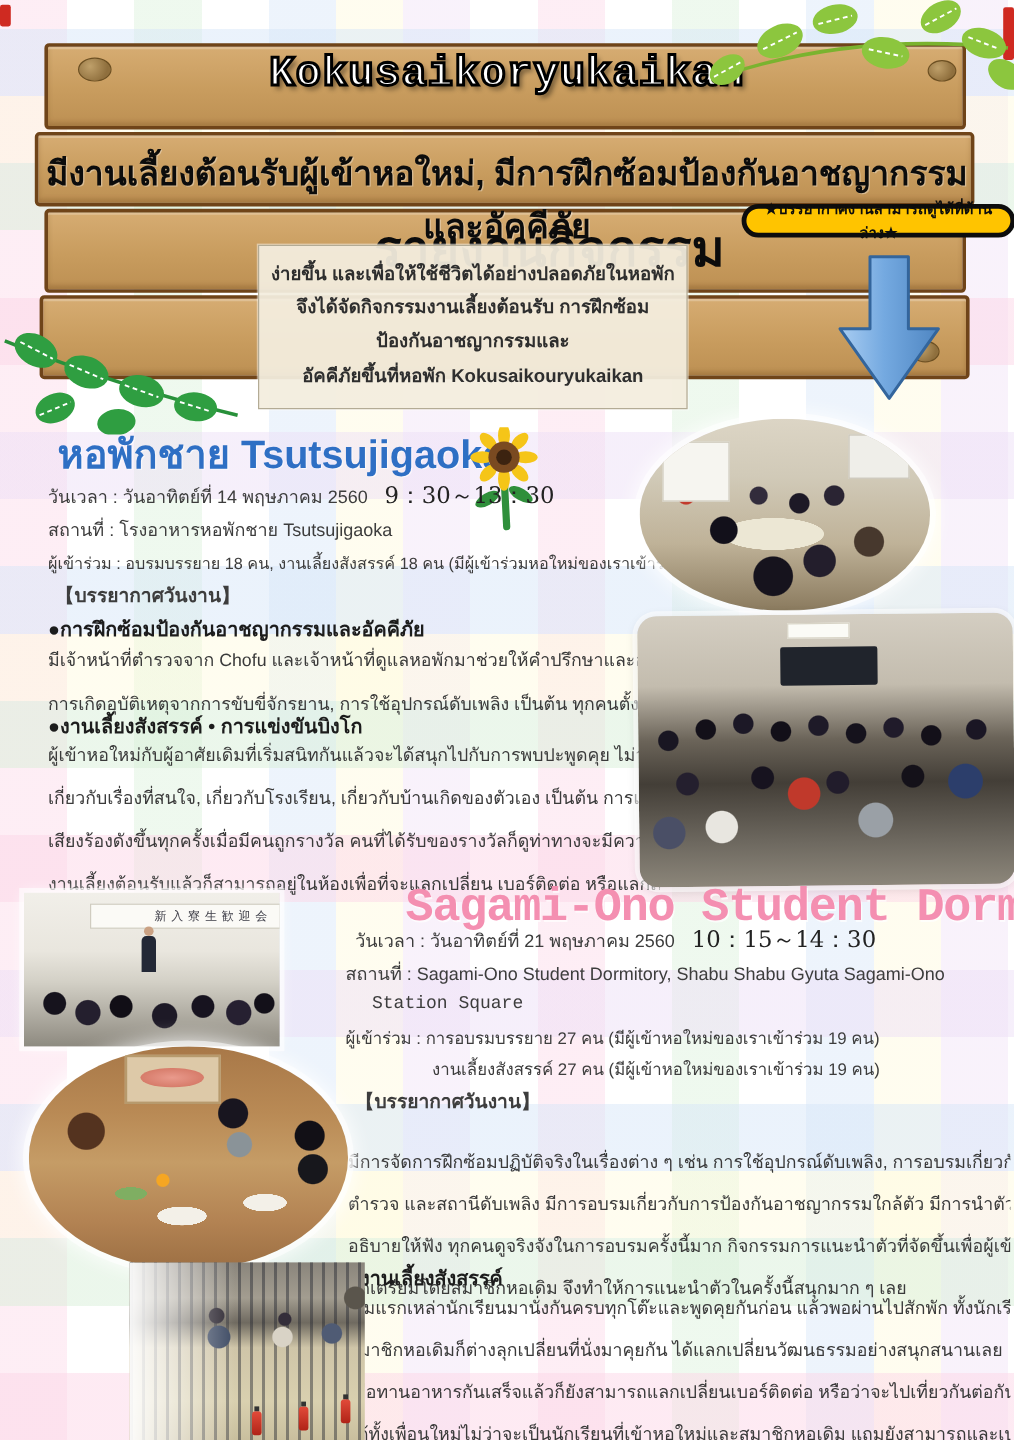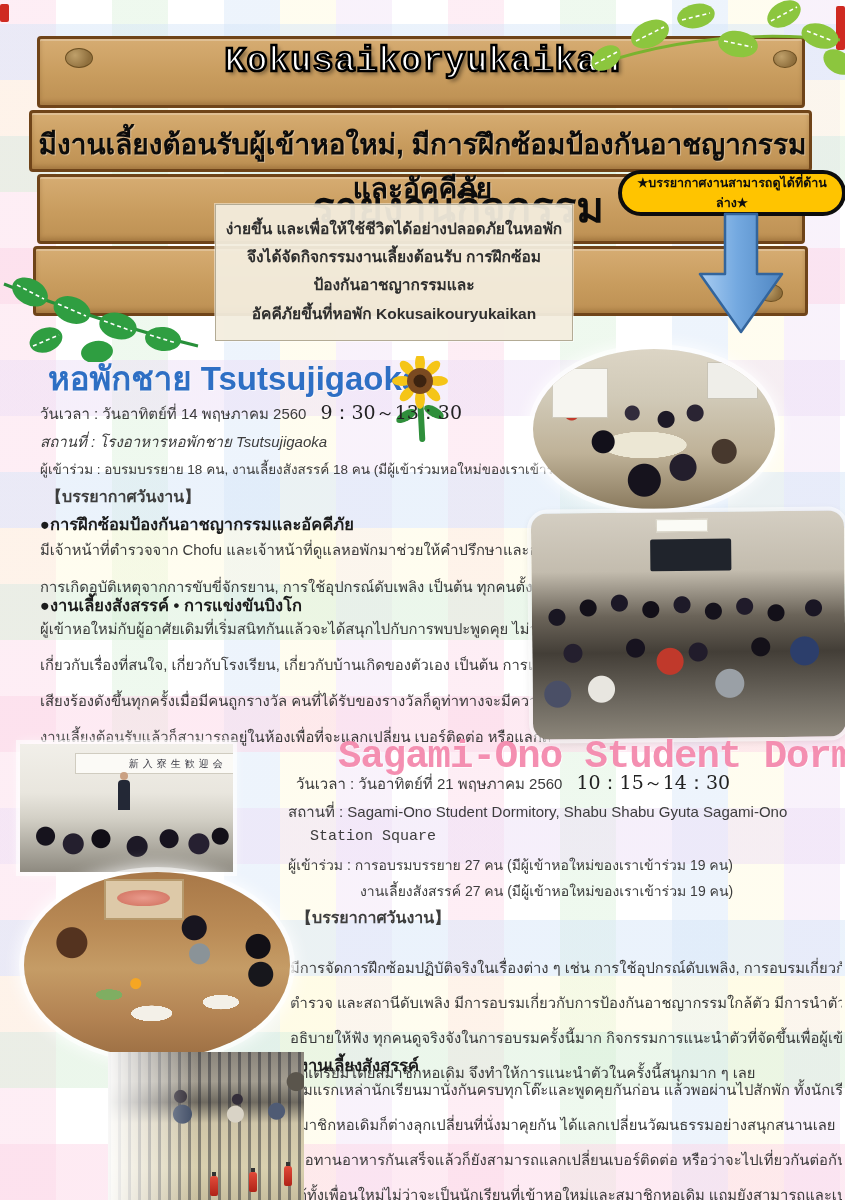--- a/index.html
+++ b/index.html
@@ -47,21 +47,21 @@
   .banner-subtitle{
     left:0; top:88px; width:779px; text-align:center;
     font-size:28px; font-weight:800; color:#0c0c0c;
     text-shadow:1px 1px 0 rgba(255,255,255,.35);
   }
   .report-title{
     left:230px; top:140px; width:390px; text-align:center;
     font-size:42px; font-weight:800; color:#0c0c0c;
   }
   .badge{
-    left:585px; top:136px; width:228px; height:46px; box-sizing:border-box;
+    left:585px; top:136px; width:228px; height:28px; box-sizing:border-box;
     background:#ffc400; border:4px solid #0d0d0d; border-radius:26px;
     display:flex; align-items:center; justify-content:center;
     font-size:12.5px; font-weight:800; color:#0d0d0d; text-align:center;
   }
   .intro-box{
     left:182px; top:170px; width:358px; box-sizing:border-box;
     background:rgba(243,237,222,.94); border:1px solid #b3ab95;
     padding:10px 8px 12px 8px; text-align:center;
     font-size:15.5px; font-weight:600; color:#2e2e2e; line-height:1.82;
     box-shadow:0 0 0 1px rgba(255,255,255,.45);
@@ -283,21 +283,21 @@
       <ellipse cx="17" cy="38" rx="5" ry="9" transform="rotate(45 17 38)"></ellipse>
       <ellipse cx="43" cy="38" rx="5" ry="9" transform="rotate(-45 43 38)"></ellipse>
     </g>
     <circle cx="30" cy="25" r="13" fill="#7a4a21"></circle>
     <circle cx="30" cy="25" r="6.5" fill="#3c2310"></circle>
   </svg>
 
   <div class="abs detail" style="left:40px;top:400px;">
     <span>วันเวลา : วันอาทิตย์ที่ 14 พฤษภาคม 2560</span><span class="time">9：30～13：30</span>
   </div>
-  <div class="abs detail" style="left:40px;top:430px;font-style:italic;">สถานที่ : โรงอาหารหอพักชาย Tsutsujigaoka</div>
+  <div class="abs detail" style="left:40px;top:430px;">สถานที่ : โรงอาหารหอพักชาย Tsutsujigaoka</div>
   <div class="abs detail" style="left:40px;top:458px;font-size:13.5px;">ผู้เข้าร่วม : อบรมบรรยาย 18 คน, งานเลี้ยงสังสรรค์ 18 คน (มีผู้เข้าร่วมหอใหม่ของเราเข้าร่วม 15 คน)</div>
   <div class="abs atm" style="left:46px;top:484px;">【บรรยากาศวันงาน】</div>
 
   <div class="abs topic" style="left:40px;top:511px;">●การฝึกซ้อมป้องกันอาชญากรรมและอัคคีภัย</div>
   <div class="abs" style="left:40px;top:538px;width:500px;">
     <div class="bodyline" style="margin-bottom:13px;">มีเจ้าหน้าที่ตำรวจจาก Chofu และเจ้าหน้าที่ดูแลหอพักมาช่วยให้คำปรึกษาและอธิบายวิธีการป้องกันการโจรกรรม,</div>
     <div class="bodyline">การเกิดอุบัติเหตุจากการขับขี่จักรยาน, การใช้อุปกรณ์ดับเพลิง เป็นต้น ทุกคนตั้งใจฟังกันมาก ๆ เลยนะ</div>
   </div>
 
   <div class="abs topic" style="left:40px;top:592px;">●งานเลี้ยงสังสรรค์ • การแข่งขันบิงโก</div>

